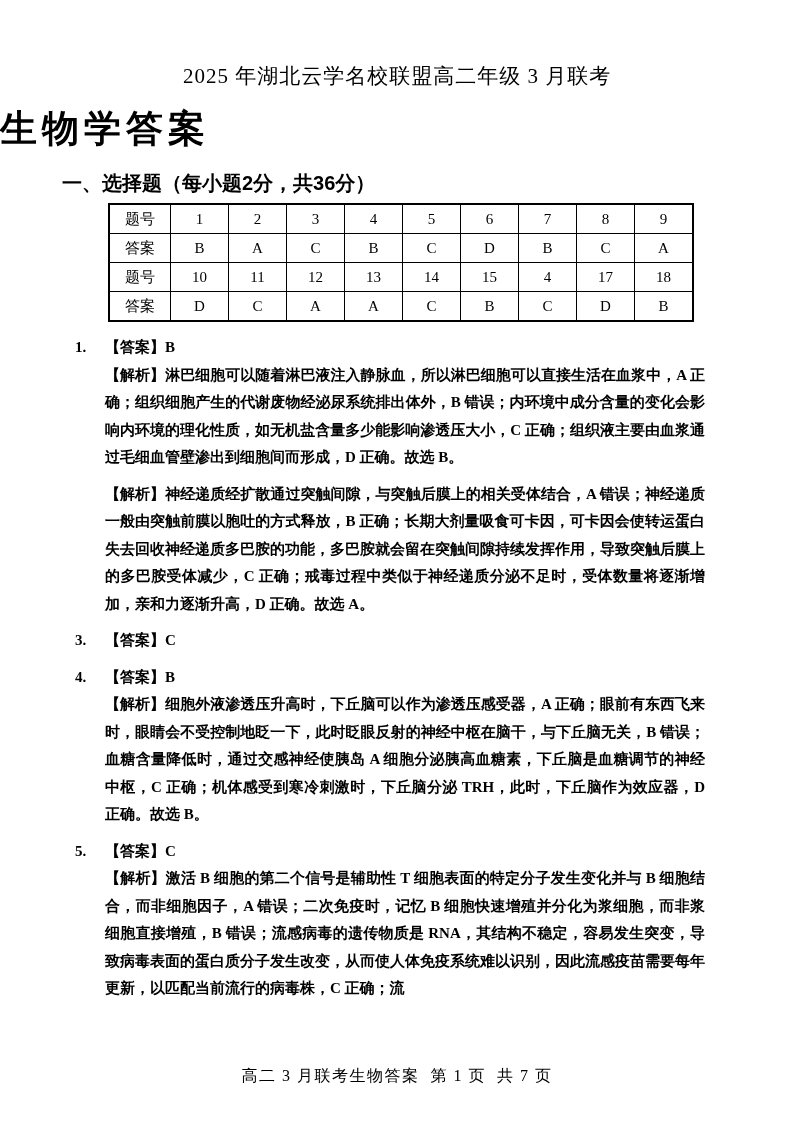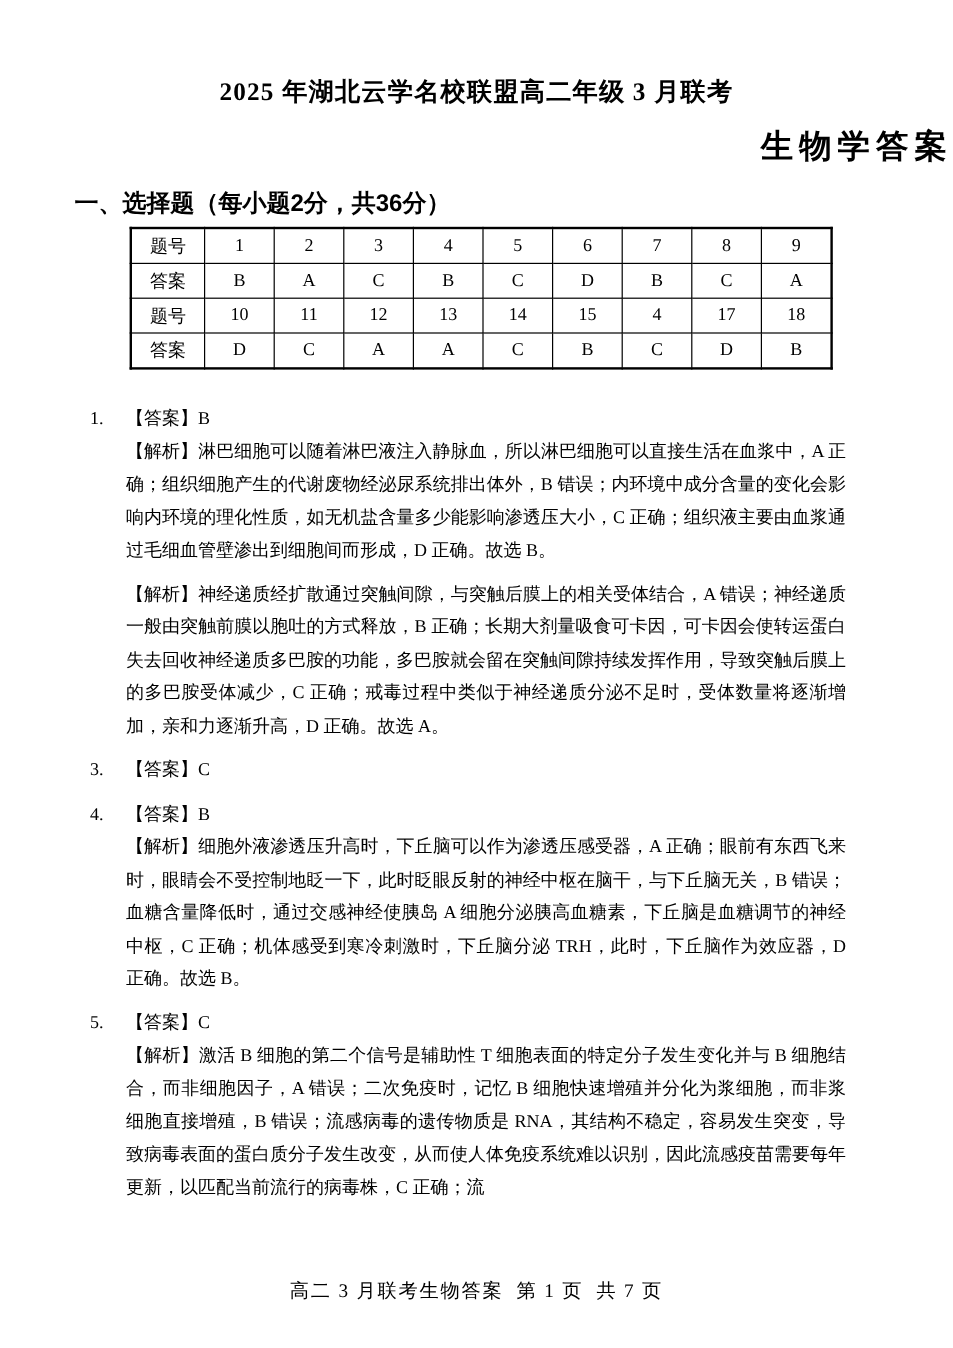--- a/index.html
+++ b/index.html
@@ -11,27 +11,27 @@
   .page {
     position: relative;
     width: 794px; height: 1123px;
     overflow: hidden;
     background: #ffffff;
   }
   .title {
     margin: 62px 0 0 0;
     text-align: center;
     font-size: 21px;
-    font-weight: 700;
+    font-weight: 400;
     letter-spacing: 1px;
   }
   .subtitle {
     margin: 14px 0 0 0;
-    text-align: right;
-    font-size: 27px;
+    text-align: left;
+    font-size: 37px;
     font-weight: bold;
     font-family: "Liberation Sans", "DejaVu Sans", sans-serif;
     letter-spacing: 5px;
   }
   .section-heading {
     margin: 16px 0 6px 62px;
     font-size: 20px;
     font-weight: bold;
     font-family: "Liberation Sans", "DejaVu Sans", sans-serif;
   }
@@ -43,21 +43,21 @@
   .answer-table td {
     border: 1.5px solid #000;
     width: 57px;
     height: 28px;
     padding: 0;
     text-align: center;
     vertical-align: middle;
     font-size: 15px;
   }
   .answer-table td.rowhead { width: 60px; }
-  .items { margin-top: 28px; }
+  .items { margin-top: 12px; font-weight: bold; }
   .item { margin-bottom: 9px; }
   .answer-line {
     padding-left: 75px;
     font-size: 15px;
     line-height: 27.5px;
   }
   .answer-line .num { display: inline-block; width: 30px; }
   .analysis {
     margin: 0;
     padding-left: 105px;

